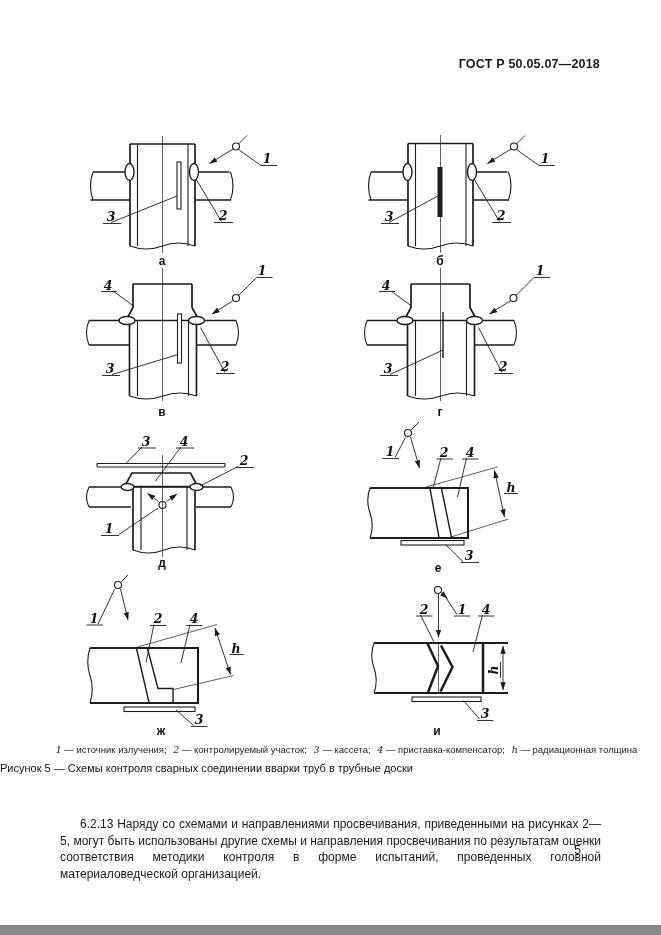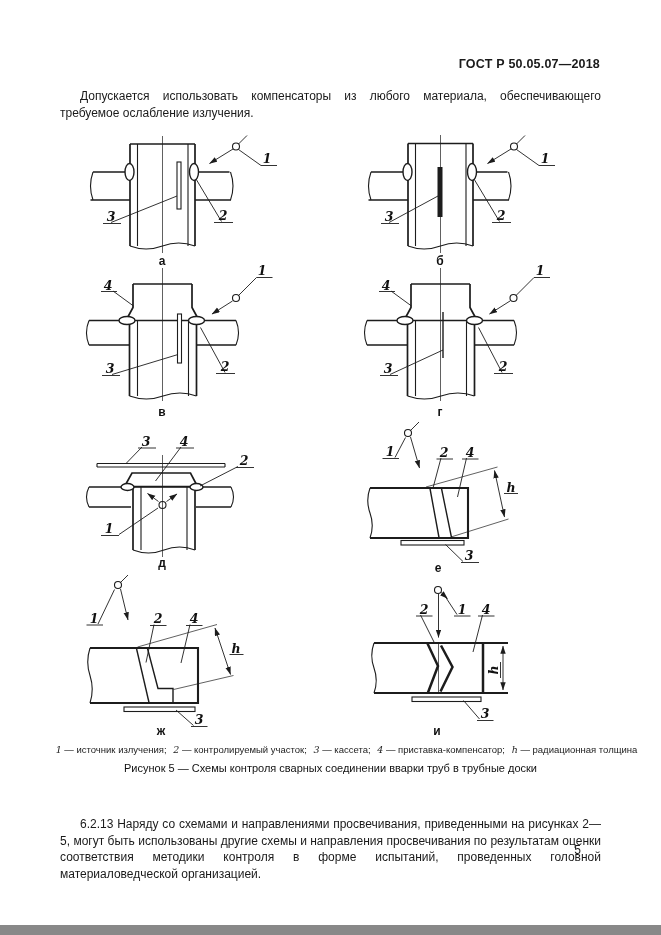--- a/index.html
+++ b/index.html
@@ -6,21 +6,21 @@
   .page{position:relative;width:661px;height:925px;background:#ffffff;overflow:hidden;
         font-family:"Liberation Sans",sans-serif;color:#1a1a1a;}
   .hdr{position:absolute;top:57px;right:61px;font-size:12.5px;font-weight:bold;letter-spacing:.2px;}
   .para{position:absolute;left:60px;width:541px;font-size:12px;line-height:16.5px;
         text-align:justify;text-indent:20px;}
   .p1{top:88px;}
   .p2{top:816px;}
   .legend{position:absolute;top:744px;left:16px;width:661px;text-align:center;font-size:9.5px;color:#222;}
   .legend i{font-family:"DejaVu Serif",serif;font-weight:normal;}
   .legend .leg-item{margin:0 2px;}
-  .caption{position:absolute;top:762px;left:0;width:661px;text-align:center;font-size:11px;color:#111;}
+  .caption{position:absolute;top:762px;left:0;width:661px;text-align:left;font-size:11px;color:#111;}
   .pageno{position:absolute;top:843px;right:80px;font-size:12px;}
   svg.fig{position:absolute;left:0;top:0;}
   svg .s{stroke:#1c1c1c;fill:none;}
   svg .w07{stroke-width:.7}
   svg .w09{stroke-width:.9}
   svg .w1{stroke-width:1.1}
   svg .w14{stroke-width:1.4}
   svg .w17{stroke-width:1.7}
   svg .w2{stroke-width:2.1}
   svg .w24{stroke-width:2.5}
@@ -29,21 +29,20 @@
   svg text.callout{font:italic bold 12.5px "DejaVu Serif",serif;fill:#111;text-anchor:middle;}
   svg text.panel{font:bold 12px "Liberation Sans",sans-serif;fill:#111;text-anchor:middle;}
 </style>
 </head>
 <body>
 
 <div class="page">
 
   <div class="hdr">ГОСТ Р 50.05.07—2018</div>
 
-  <div class="para p1">Допускается использовать компенсаторы из любого материала, обеспечивающего требуемое ослабление излучения.</div>
 
   <svg class="fig" width="661" height="935" viewBox="0 0 661 935">
     <defs>
       <marker id="arr" markerWidth="11" markerHeight="8" refX="8.6" refY="3" orient="auto-start-reverse">
         <path d="M0,0 L9,3 L0,6 Z" fill="#1c1c1c"></path>
       </marker>
     </defs>
 
     <g>
       <g>

